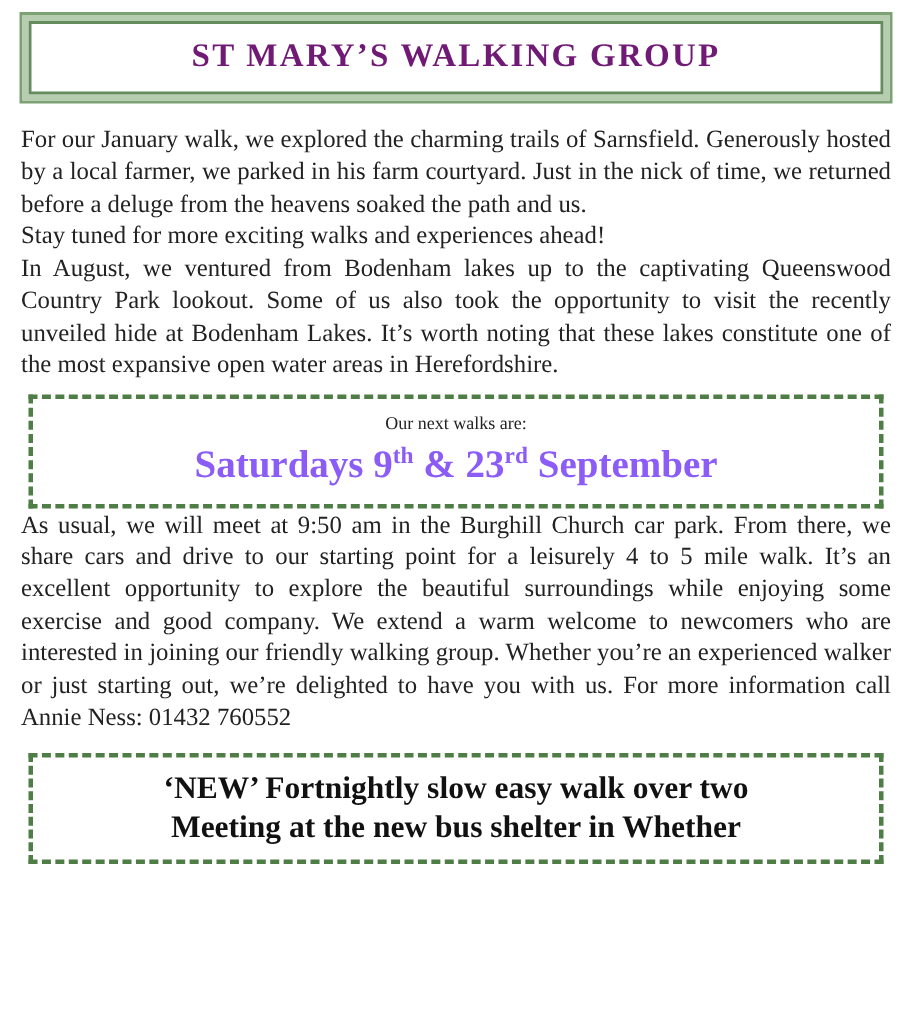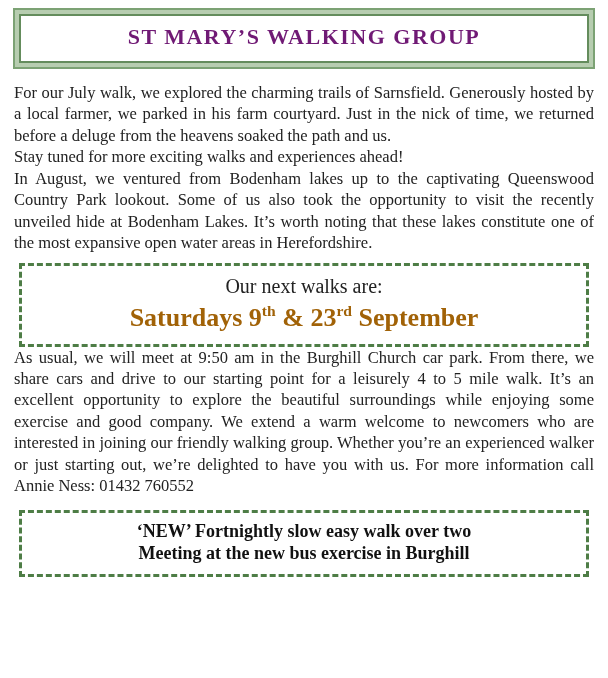--- a/index.html
+++ b/index.html
@@ -53,47 +53,47 @@
   .dashed-box {
     border: 3px dashed #4e7d46;
     margin: 9px 5px 0 5px;
     background: #ffffff;
   }
   .next-walks {
     text-align: center;
     padding: 9px 8px 11px 8px;
   }
   .next-walks-intro {
-    font-size: 20px;
+    font-size: 12px;
     color: #222222;
     margin-bottom: 5px;
   }
   .next-walks-date {
     font-size: 26px;
     font-weight: bold;
-    color: #a16207;
+    color: #8b5cf6;
   }
   sup.ord {
     font-size: 0.6em;
     vertical-align: super;
     line-height: 0;
     font-weight: bold;
   }
 
   .meeting {
     margin-top: 0;
   }
 
   .new-walk {
     text-align: center;
     padding: 7px 6px 9px 6px;
     margin-top: 13px;
   }
   .new-walk .line {
-    font-size: 18px;
+    font-size: 21px;
     font-weight: bold;
     line-height: 1.26;
     color: #111111;
   }
 </style>
 </head>
 <body>
 
 <div class="page">
 
@@ -101,33 +101,33 @@
     <div class="title-band">
       <div class="title-inner">
         <span class="title-text">ST MARY’S WALKING GROUP</span>
       </div>
     </div>
   </div>
 
   <div class="content">
 
     <div class="article">
-      <p>For our July walk, we explored the charming trails of Sarnsfield. Generously hosted by a local farmer, we parked in his farm courtyard. Just in the nick of time, we returned before a deluge from the heavens soaked the path and us.</p>
+      <p>For our January walk, we explored the charming trails of Sarnsfield. Generously hosted by a local farmer, we parked in his farm courtyard. Just in the nick of time, we returned before a deluge from the heavens soaked the path and us.</p>
       <p>Stay tuned for more exciting walks and experiences ahead!</p>
       <p>In August, we ventured from Bodenham lakes up to the captivating Queenswood Country Park lookout. Some of us also took the opportunity to visit the recently unveiled hide at Bodenham Lakes. It’s worth noting that these lakes constitute one of the most expansive open water areas in Herefordshire.</p>
     </div>
 
     <div class="dashed-box next-walks">
       <div class="next-walks-intro">Our next walks are:</div>
       <div class="next-walks-date"><span>Saturdays 9</span><sup class="ord">th</sup><span> &amp; 23</span><sup class="ord">rd</sup><span> September</span></div>
     </div>
 
     <div class="meeting">
       <p>As usual, we will meet at 9:50 am in the Burghill Church car park. From there, we share cars and drive to our starting point for a leisurely 4 to 5 mile walk. It’s an excellent opportunity to explore the beautiful surroundings while enjoying some exercise and good company. We extend a warm welcome to newcomers who are interested in joining our friendly walking group. Whether you’re an experienced walker or just starting out, we’re delighted to have you with us. For more information call Annie Ness:  01432 760552</p>
     </div>
 
     <div class="dashed-box new-walk">
       <div class="line">‘NEW’ Fortnightly slow easy walk over two</div>
-      <div class="line">Meeting at the new bus exercise in Burghill</div>
+      <div class="line">Meeting at the new bus shelter in Whether</div>
     </div>
 
   </div>
 </div>
 
 </body></html>

